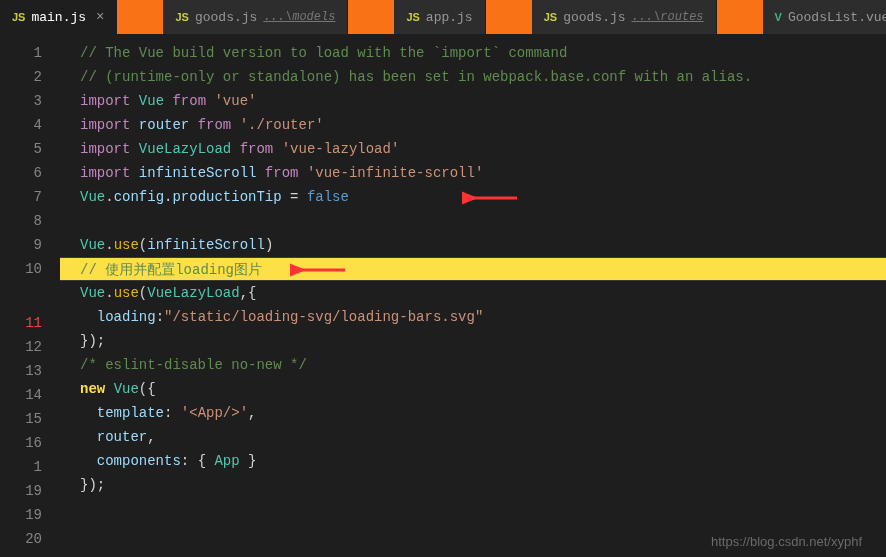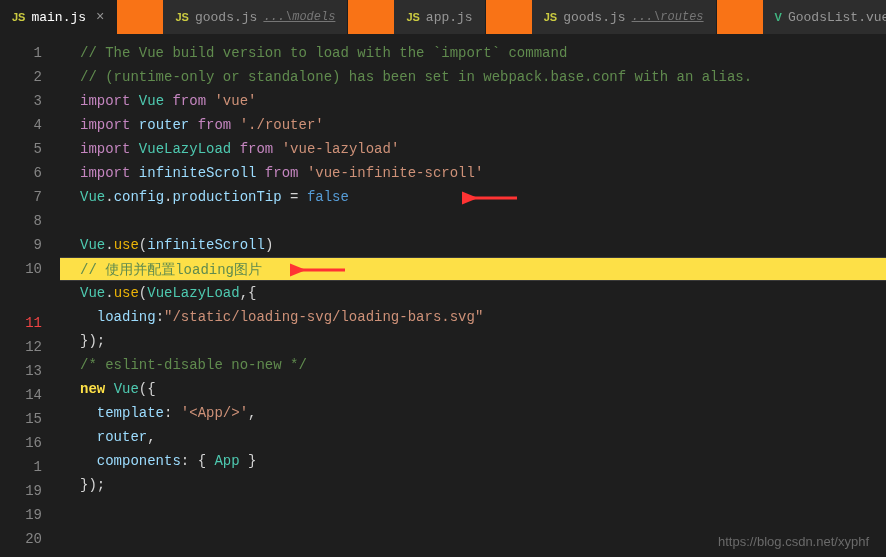--- a/index.html
+++ b/index.html
@@ -102,21 +102,21 @@
 .new { color: #fde047; font-weight: bold; }
 .prop { color: #9cdcfe; }
 .arrow {
   position: absolute;
   pointer-events: none;
 }
 .arrow svg { display: block; }
 .watermark {
   position: absolute;
   bottom: 8px;
-  right: 17px;
+  right: 24px;
   color: #6a6a6a;
   font-size: 13px;
   font-family: sans-serif;
 }
 </style>
 </head>
 <body>
 
 <div class="tabs" id="tabs">
     <div class="tab active">

